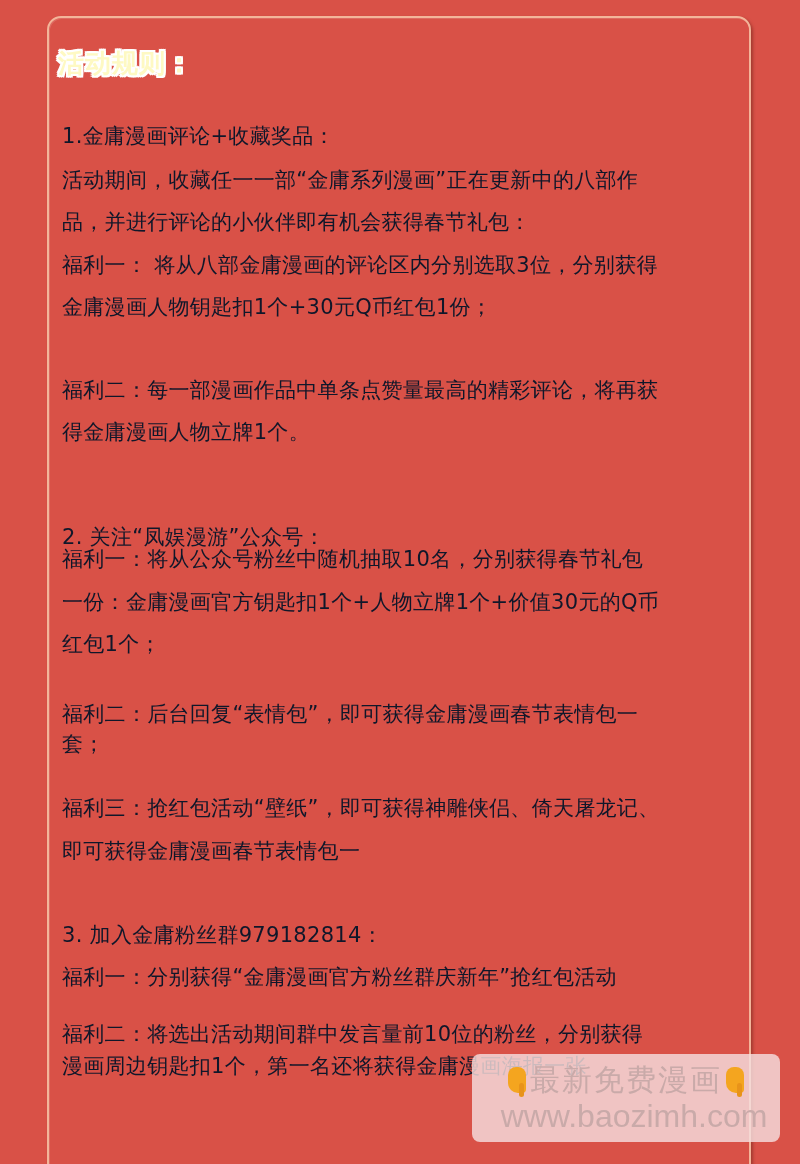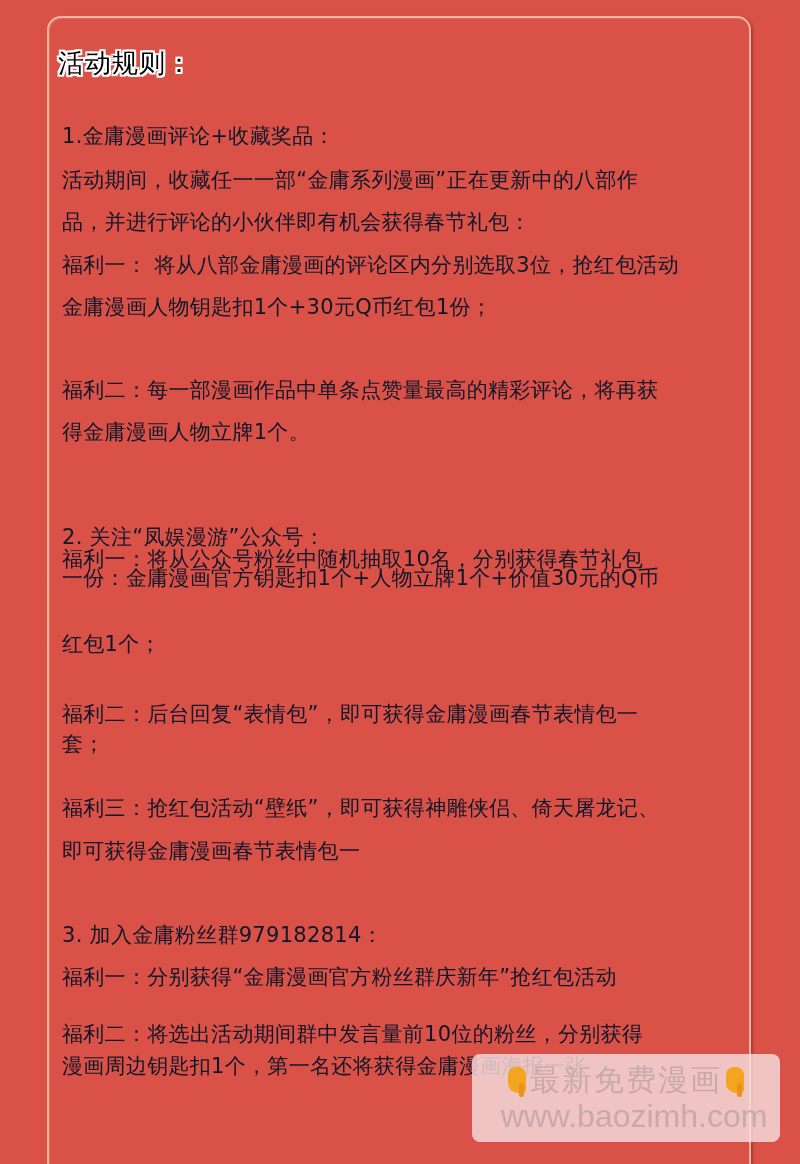--- a/index.html
+++ b/index.html
@@ -10,21 +10,21 @@
   }
   .panel {
     position: absolute; left: 47px; top: 16px; width: 704px; height: 1170px;
     border: 2px solid #f3b59a; border-radius: 14px;
     box-shadow: 2px 2px 3px rgba(120,40,30,0.55), inset 1px 1px 0 rgba(255,255,255,0.15);
     background: #d95147;
     box-sizing: border-box;
   }
   .title {
     position: absolute; left: 58px; top: 46px;
-    font-size: 26px; font-weight: normal; color: #000000;
+    font-size: 26px; font-weight: bold; color: #fef9c3;
     letter-spacing: 1px;
     text-shadow:
       -2px -2px 0 #fff, 2px -2px 0 #fff, -2px 2px 0 #fff, 2px 2px 0 #fff,
       0 -2px 0 #fff, 0 2px 0 #fff, -2px 0 0 #fff, 2px 0 0 #fff;
   }
   .line {
     position: absolute; left: 62px;
     font-size: 21px; color: #0f172a; white-space: nowrap;
     letter-spacing: 0.3px;
   }
@@ -53,28 +53,28 @@
 </head>
 <body>
 
 <div class="panel"></div>
 
 <div class="title">活动规则：</div>
 
 <div class="line" style="top:122px">1.金庸漫画评论+收藏奖品：</div>
 <div class="line" style="top:166px">活动期间，收藏任一一部“金庸系列漫画”正在更新中的八部作</div>
 <div class="line" style="top:208px">品，并进行评论的小伙伴即有机会获得春节礼包：</div>
-<div class="line" style="top:251px">福利一：  将从八部金庸漫画的评论区内分别选取3位，抢红包活动</div>
+<div class="line" style="top:251px">福利一：  将从八部金庸漫画的评论区内分别选取3位，分别获得</div>
 <div class="line" style="top:293px">金庸漫画人物钥匙扣1个+30元Q币红包1份；</div>
 <div class="line" style="top:376px">福利二：每一部漫画作品中单条点赞量最高的精彩评论，将再获</div>
 <div class="line" style="top:418px">得金庸漫画人物立牌1个。</div>
 
 <div class="line" style="top:523px">2.  关注“凤娱漫游”公众号：</div>
 <div class="line" style="top:545px">福利一：将从公众号粉丝中随机抽取10名，分别获得春节礼包</div>
-<div class="line" style="top:564px">一份：金庸漫画官方钥匙扣1个+人物立牌1个+价值30元的Q币</div>
+<div class="line" style="top:588px">一份：金庸漫画官方钥匙扣1个+人物立牌1个+价值30元的Q币</div>
 <div class="line" style="top:630px">红包1个；</div>
 <div class="line" style="top:700px">福利二：后台回复“表情包”，即可获得金庸漫画春节表情包一</div>
 <div class="line" style="top:730px">套；</div>
 <div class="line" style="top:794px">福利三：抢红包活动“壁纸”，即可获得神雕侠侣、倚天屠龙记、</div>
 <div class="line" style="top:837px">即可获得金庸漫画春节表情包一</div>
 
 <div class="line" style="top:921px">3.  加入金庸粉丝群979182814：</div>
 <div class="line" style="top:963px">福利一：分别获得“金庸漫画官方粉丝群庆新年”抢红包活动</div>
 <div class="line" style="top:1020px">福利二：将选出活动期间群中发言量前10位的粉丝，分别获得</div>
 <div class="line" style="top:1052px">漫画周边钥匙扣1个，第一名还将获得金庸漫画海报一张</div>

